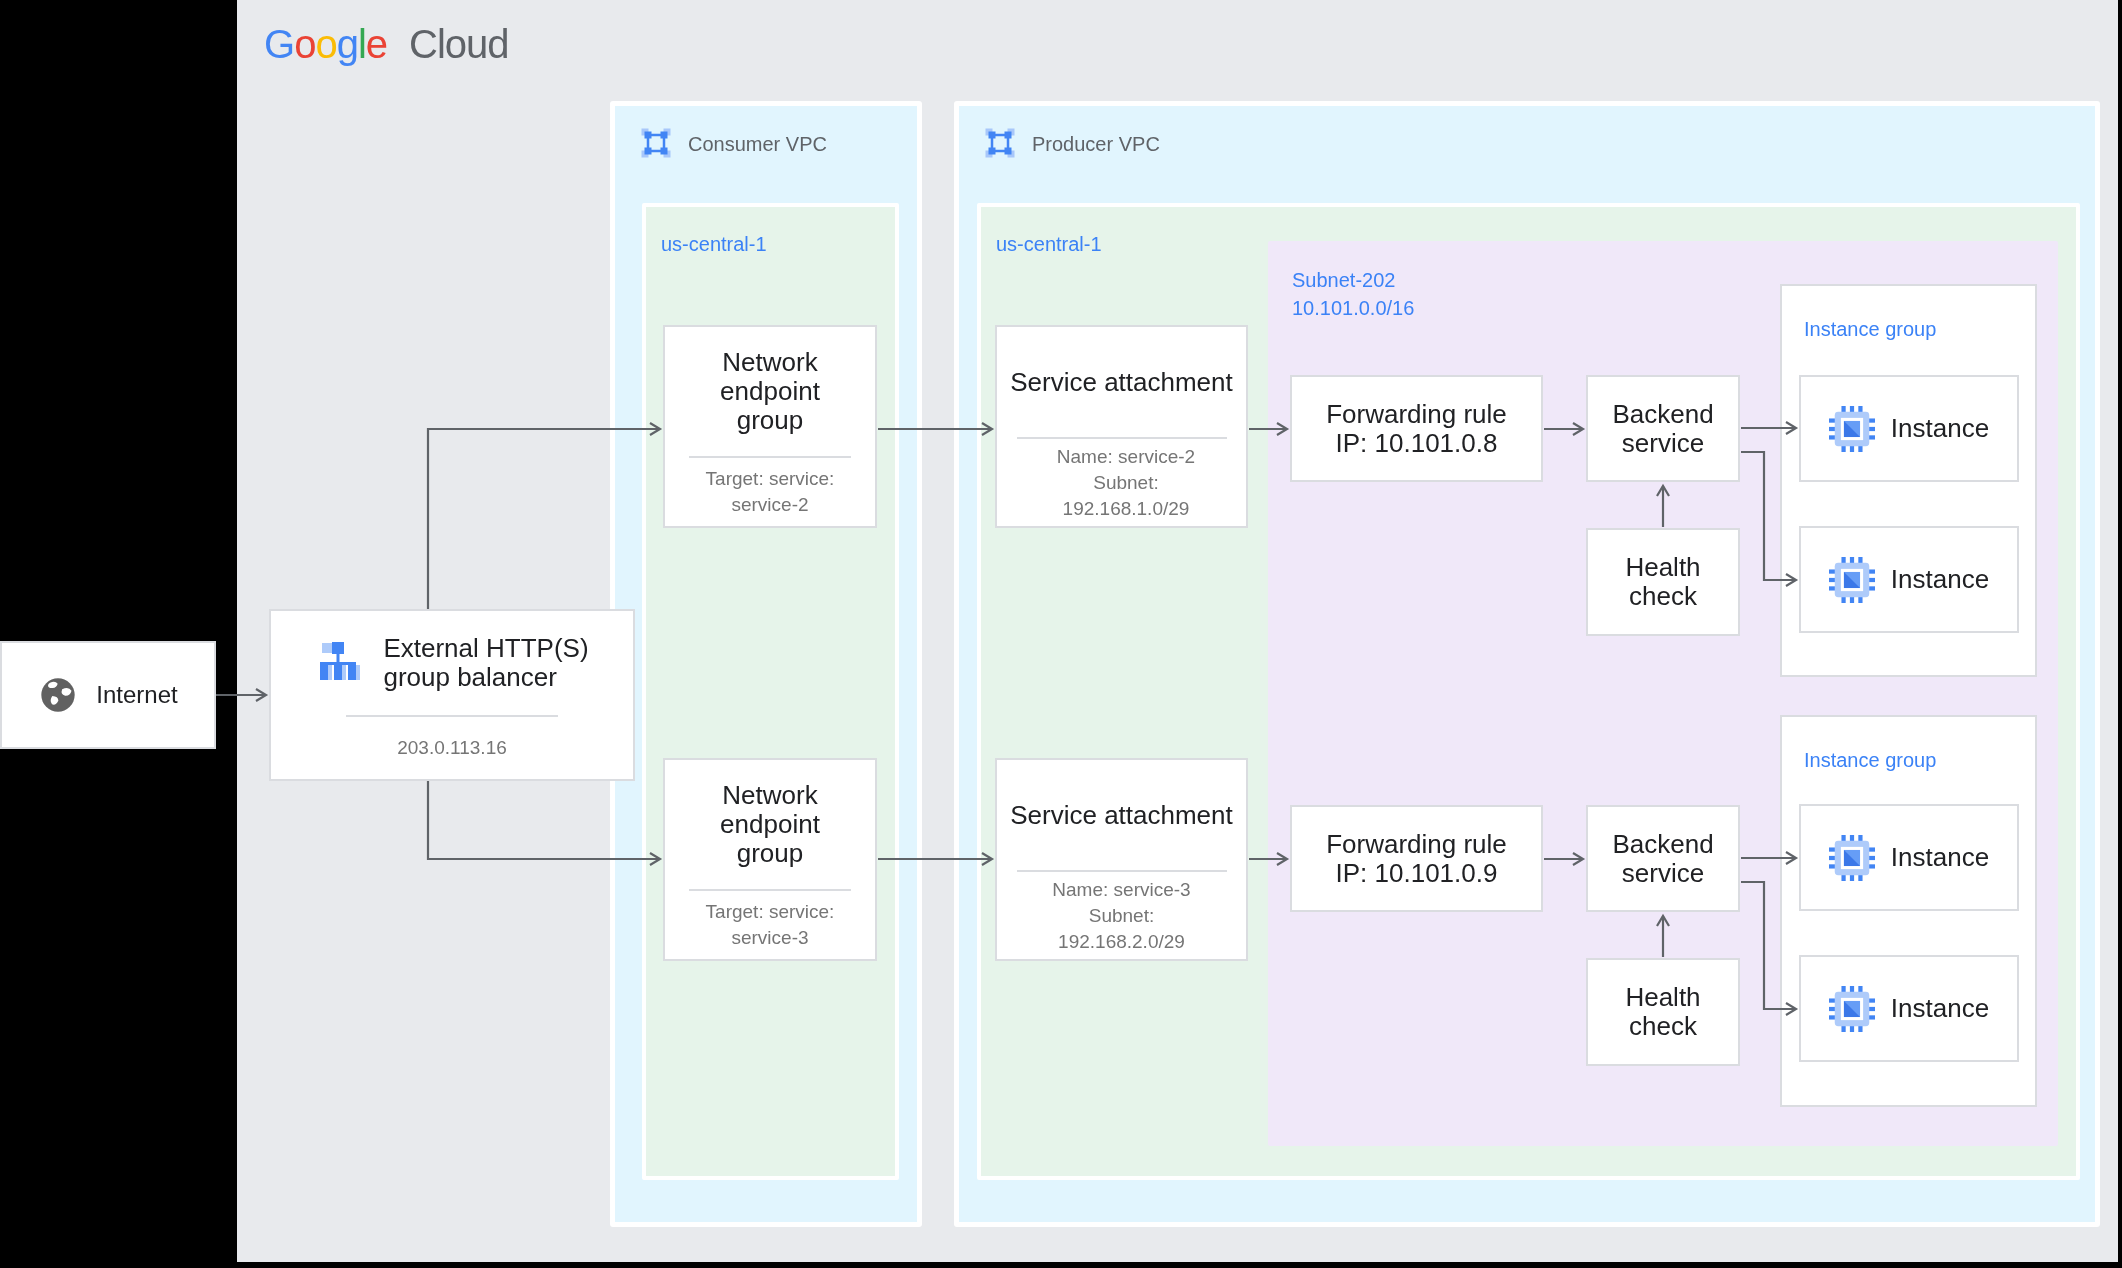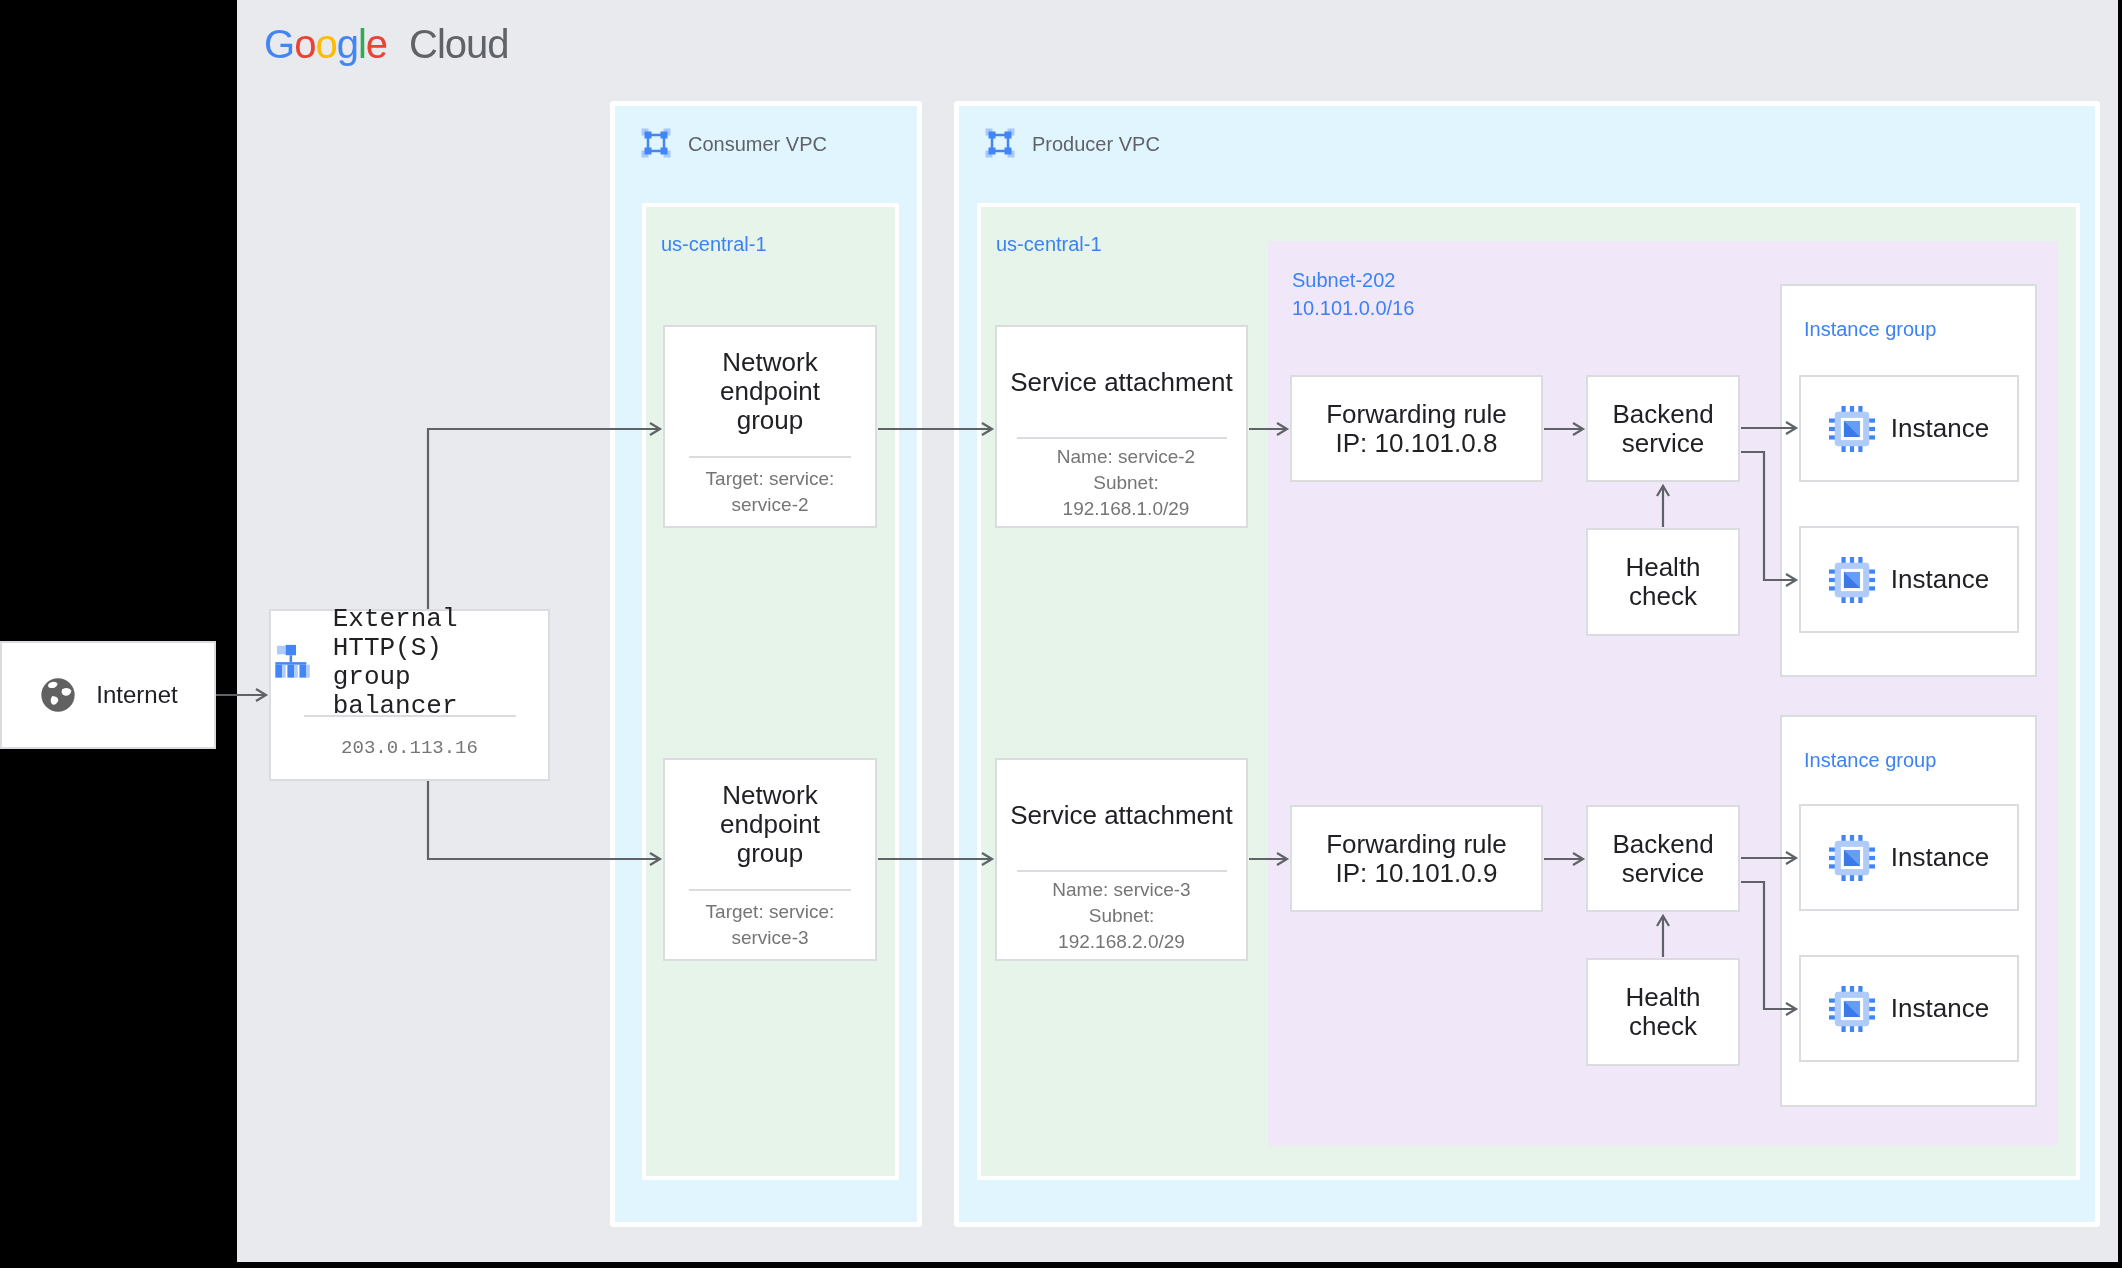--- a/index.html
+++ b/index.html
@@ -251,21 +251,21 @@
   <div class="abs node hrow" style="left:0;top:641px;width:216px;height:108px;flex-direction:row;gap:18px;">
     <svg width="40" height="40" viewBox="0 0 24 24">
       <circle cx="12" cy="12" r="10" fill="#616161"></circle>
       <path d="M7.2,4.6 q3.2,-1.2 4.6,0.6 q-0.6,2.4 -3.0,2.6 q-2.6,0.2 -2.8,-1.4 q0,-1.2 1.2,-1.8z" fill="#fff"></path>
       <path d="M14.5,8.6 q3.8,-1.8 5.6,0.8 q-0.8,3.2 -3.8,3.0 q-3.0,-0.6 -1.8,-3.8z" fill="#fff"></path>
       <path d="M8.6,12.6 q3.6,0.2 3.6,2.8 q-1.6,3.2 -3.8,2.2 q-1.8,-2.2 0.2,-5z" fill="#fff"></path>
     </svg>
     <div style="font-size:24px;color:#202124;">Internet</div>
   </div>
 
-  <div class="abs node" style="left:269px;top:609px;width:281px;height:172px;font-family:Liberation Mono, monospace;">
+  <div class="abs node" style="left:269px;top:609px;width:366px;height:172px;">
     <div class="hrow" style="height:104px;gap:22px;justify-content:center;">
       <svg width="46" height="42" viewBox="0 0 46 42">
         <rect x="7" y="1" width="10" height="10" fill="#AECBFA"></rect>
         <rect x="17" y="0" width="12" height="12" fill="#4285F4"></rect>
         <rect x="21.5" y="12" width="3" height="8" fill="#4285F4"></rect>
         <rect x="5" y="20" width="36" height="3" fill="#4285F4"></rect>
         <rect x="5" y="23" width="8" height="15" fill="#4285F4"></rect>
           <rect x="13" y="23" width="4" height="15" fill="#AECBFA"></rect>
         <rect x="19" y="23" width="8" height="15" fill="#4285F4"></rect>
           <rect x="27" y="23" width="4" height="15" fill="#AECBFA"></rect>

